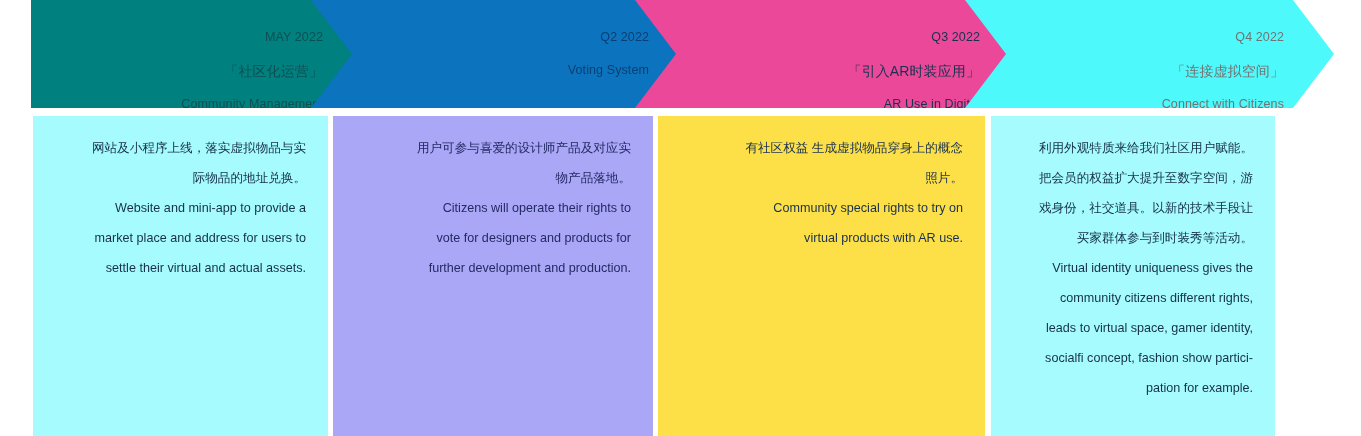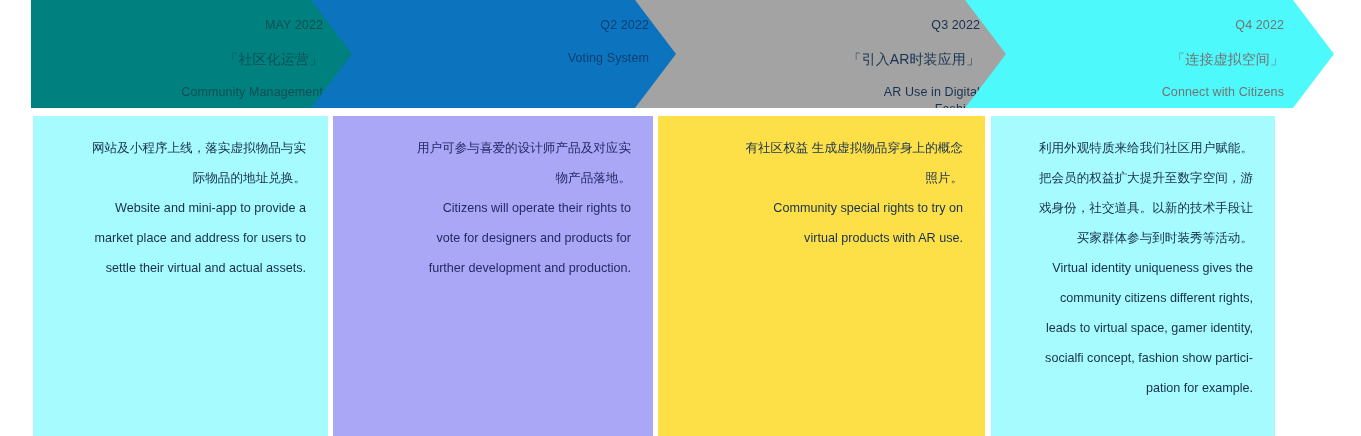--- a/index.html
+++ b/index.html
@@ -36,20 +36,21 @@
     top: 0;
     height: 108px;
     box-sizing: border-box;
     display: flex;
     align-items: flex-start;
     justify-content: flex-end;
   }
   .chev-label {
     text-align: right;
     line-height: 1.32;
+    padding-top: 12px;
     white-space: pre-line;
     font-size: 12.5px;
     letter-spacing: 0.1px;
     margin-left: 17px;
   }
   .chev-1 .chev-label { color: #0e4f53; padding-right: 52px; }
   .chev-2 .chev-label { color: #0b3f71; padding-right: 50px; }
   .chev-3 .chev-label { color: #17324f; padding-right: 49px; }
   .chev-4 .chev-label { color: #737373; padding-right: 50px; }
 
@@ -100,21 +101,21 @@
     </div>
 
     <div class="chev chev-2" style="left:311px; width:388px; background:#0C74BF;
                 clip-path: polygon(0 0, 347px 0, 388px 54px, 347px 108px, 0 108px, 41px 54px);">
       <div class="chev-label">
         <div class="chev-line-en">Q2 2022</div>
         <div class="chev-line-en">Voting System</div>
       </div>
     </div>
 
-    <div class="chev chev-3" style="left:635px; width:394px; background:#a3a3a3;
+    <div class="chev chev-3" style="left:635px; width:394px; background:#ec4899;
                 clip-path: polygon(0 0, 353px 0, 394px 54px, 353px 108px, 0 108px, 41px 54px);">
       <div class="chev-label">
         <div class="chev-line-en">Q3 2022</div>
         <div class="chev-line-cn">「引入AR时装应用」</div>
         <div class="chev-line-en">AR Use in Digital
 Fashion</div>
       </div>
     </div>
 
     <div class="chev chev-4" style="left:965px; width:369px; background:#4EF9FC;

